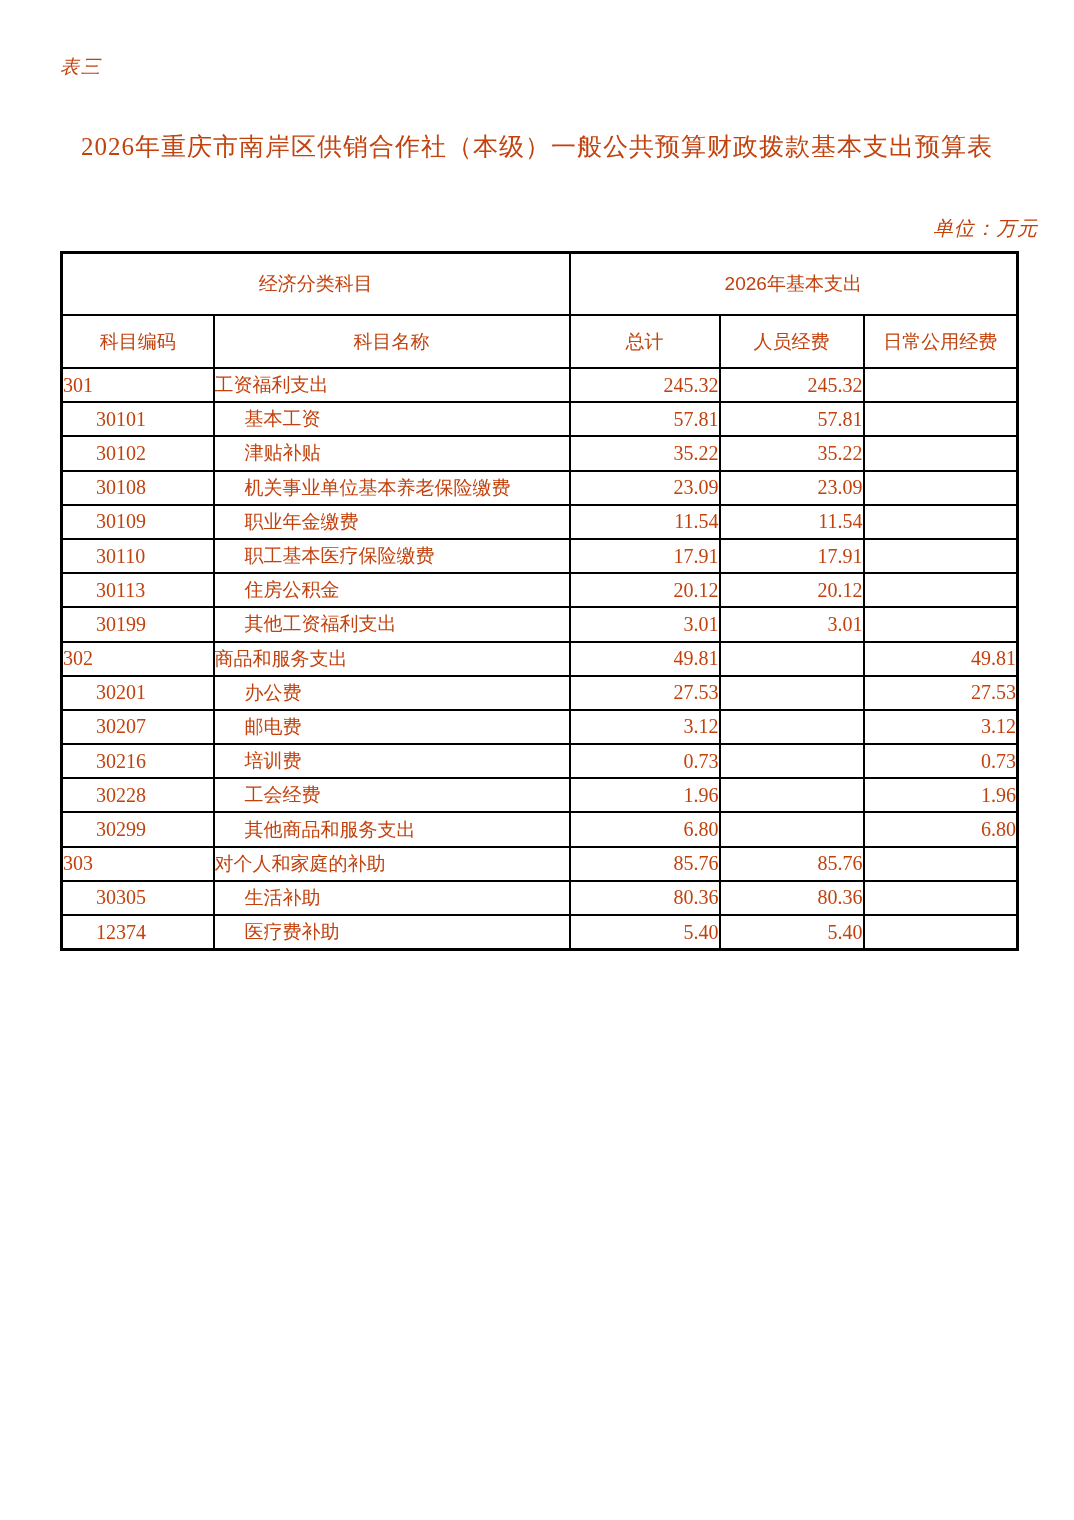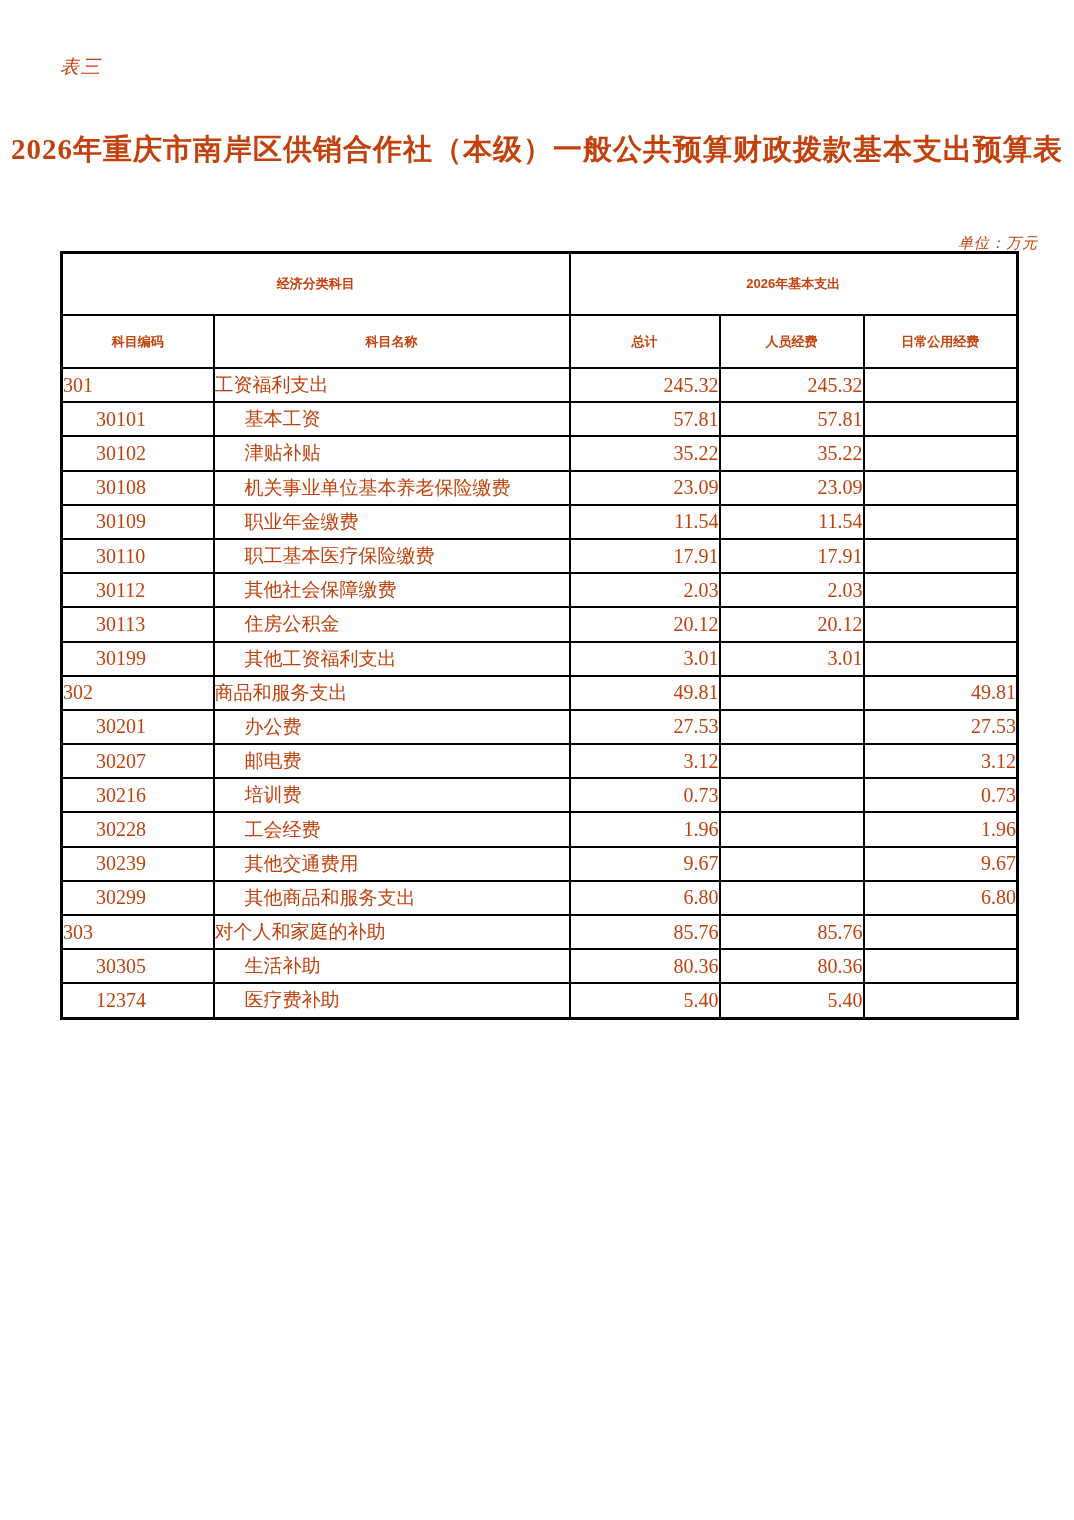--- a/index.html
+++ b/index.html
@@ -24,30 +24,30 @@
     font-style: italic;
     letter-spacing: 2px;
   }
   .doc-title {
     position: absolute;
     left: 0;
     right: 0;
     top: 130px;
     margin: 0;
     text-align: center;
-    font-size: 29px;
-    font-weight: bold;
+    font-size: 25px;
+    font-weight: normal;
     font-family: "Liberation Serif", "DejaVu Serif", serif;
     letter-spacing: 1px;
   }
   .unit-note {
     position: absolute;
     right: 36px;
-    top: 234px;
-    font-size: 15px;
+    top: 215px;
+    font-size: 20px;
     font-style: italic;
     letter-spacing: 1px;
   }
   table.budget {
     position: absolute;
     left: 60px;
     top: 251px;
     width: 956px;
     border-collapse: collapse;
     table-layout: fixed;
@@ -56,22 +56,22 @@
   table.budget th,
   table.budget td {
     border: 2px solid #000000;
     padding: 0;
     vertical-align: middle;
     overflow: hidden;
     white-space: nowrap;
   }
   table.budget thead th {
     font-family: "Liberation Sans", "DejaVu Sans", sans-serif;
-    font-weight: bold;
-    font-size: 13px;
+    font-weight: normal;
+    font-size: 19px;
     text-align: center;
   }
   tr.header-group th { height: 60px; }
   tr.header-cols  th { height: 51px; }
 
   tbody td { height: 32.2px; font-size: 19px; }
 
   td.code {
     font-size: 20px;
     padding-left: 3px;
@@ -168,27 +168,20 @@
           <td class="num"></td>
         </tr>
         <tr class="data-row level-2">
           <td class="code">30110</td>
           <td class="name">职工基本医疗保险缴费</td>
           <td class="num">17.91</td>
           <td class="num">17.91</td>
           <td class="num"></td>
         </tr>
         <tr class="data-row level-2">
-          <td class="code">30112</td>
-          <td class="name">其他社会保障缴费</td>
-          <td class="num">2.03</td>
-          <td class="num">2.03</td>
-          <td class="num"></td>
-        </tr>
-        <tr class="data-row level-2">
           <td class="code">30113</td>
           <td class="name">住房公积金</td>
           <td class="num">20.12</td>
           <td class="num">20.12</td>
           <td class="num"></td>
         </tr>
         <tr class="data-row level-2">
           <td class="code">30199</td>
           <td class="name">其他工资福利支出</td>
           <td class="num">3.01</td>
@@ -222,27 +215,20 @@
           <td class="num">0.73</td>
           <td class="num"></td>
           <td class="num">0.73</td>
         </tr>
         <tr class="data-row level-2">
           <td class="code">30228</td>
           <td class="name">工会经费</td>
           <td class="num">1.96</td>
           <td class="num"></td>
           <td class="num">1.96</td>
-        </tr>
-        <tr class="data-row level-2">
-          <td class="code">30239</td>
-          <td class="name">其他交通费用</td>
-          <td class="num">9.67</td>
-          <td class="num"></td>
-          <td class="num">9.67</td>
         </tr>
         <tr class="data-row level-2">
           <td class="code">30299</td>
           <td class="name">其他商品和服务支出</td>
           <td class="num">6.80</td>
           <td class="num"></td>
           <td class="num">6.80</td>
         </tr>
         <tr class="data-row level-1">
           <td class="code">303</td>

